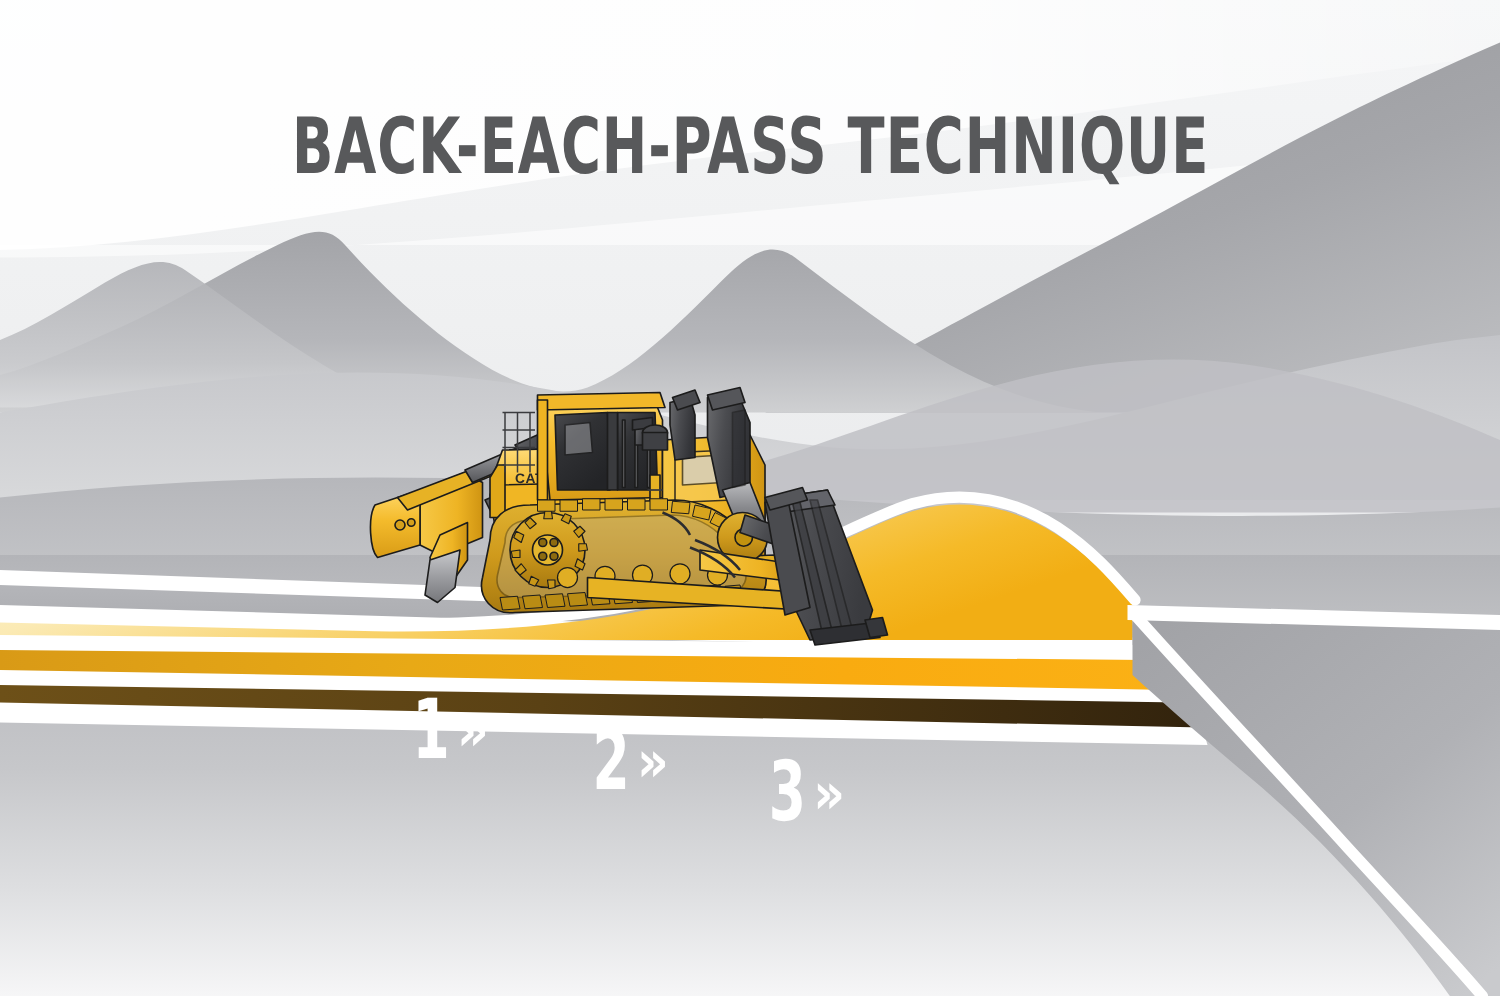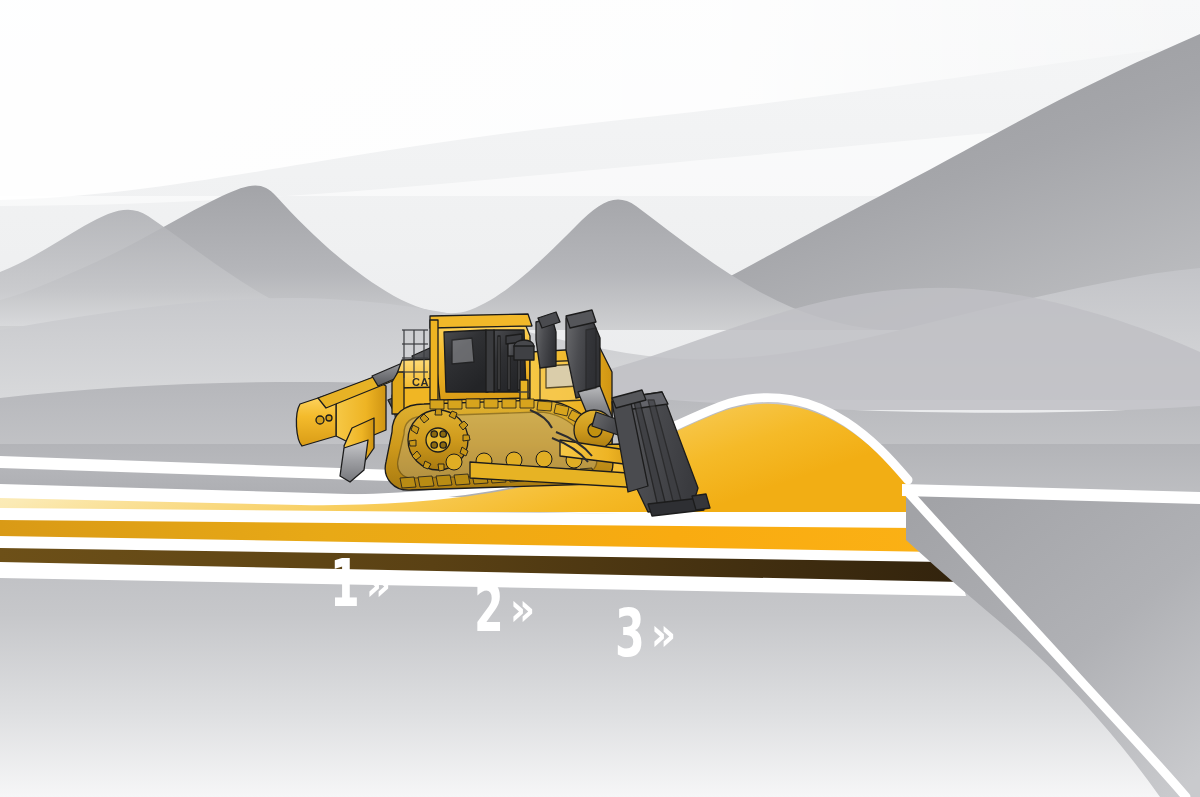--- a/index.html
+++ b/index.html
@@ -380,20 +380,23 @@
       <path d="M612,398 L642,390 L646,400 L616,408 Z" fill="#55565a"></path>
 
       <g fill="none" stroke="#2b2c30" stroke-width="2">
         <path d="M556,432 C572,438 584,446 592,456"></path>
         <path d="M552,438 C568,444 580,452 588,462"></path>
         <path d="M530,410 C540,414 548,420 552,428"></path>
       </g>
     </g>
   </svg>
 
+  <div id="title-wrap">
+    <span id="page-title">BACK-EACH-PASS TECHNIQUE</span>
+  </div>
 
   <div class="pass" id="pass-1">
     <span class="num">1</span>
     <span class="chev">»</span>
   </div>
   <div class="pass" id="pass-2">
     <span class="num">2</span>
     <span class="chev">»</span>
   </div>
   <div class="pass" id="pass-3">

